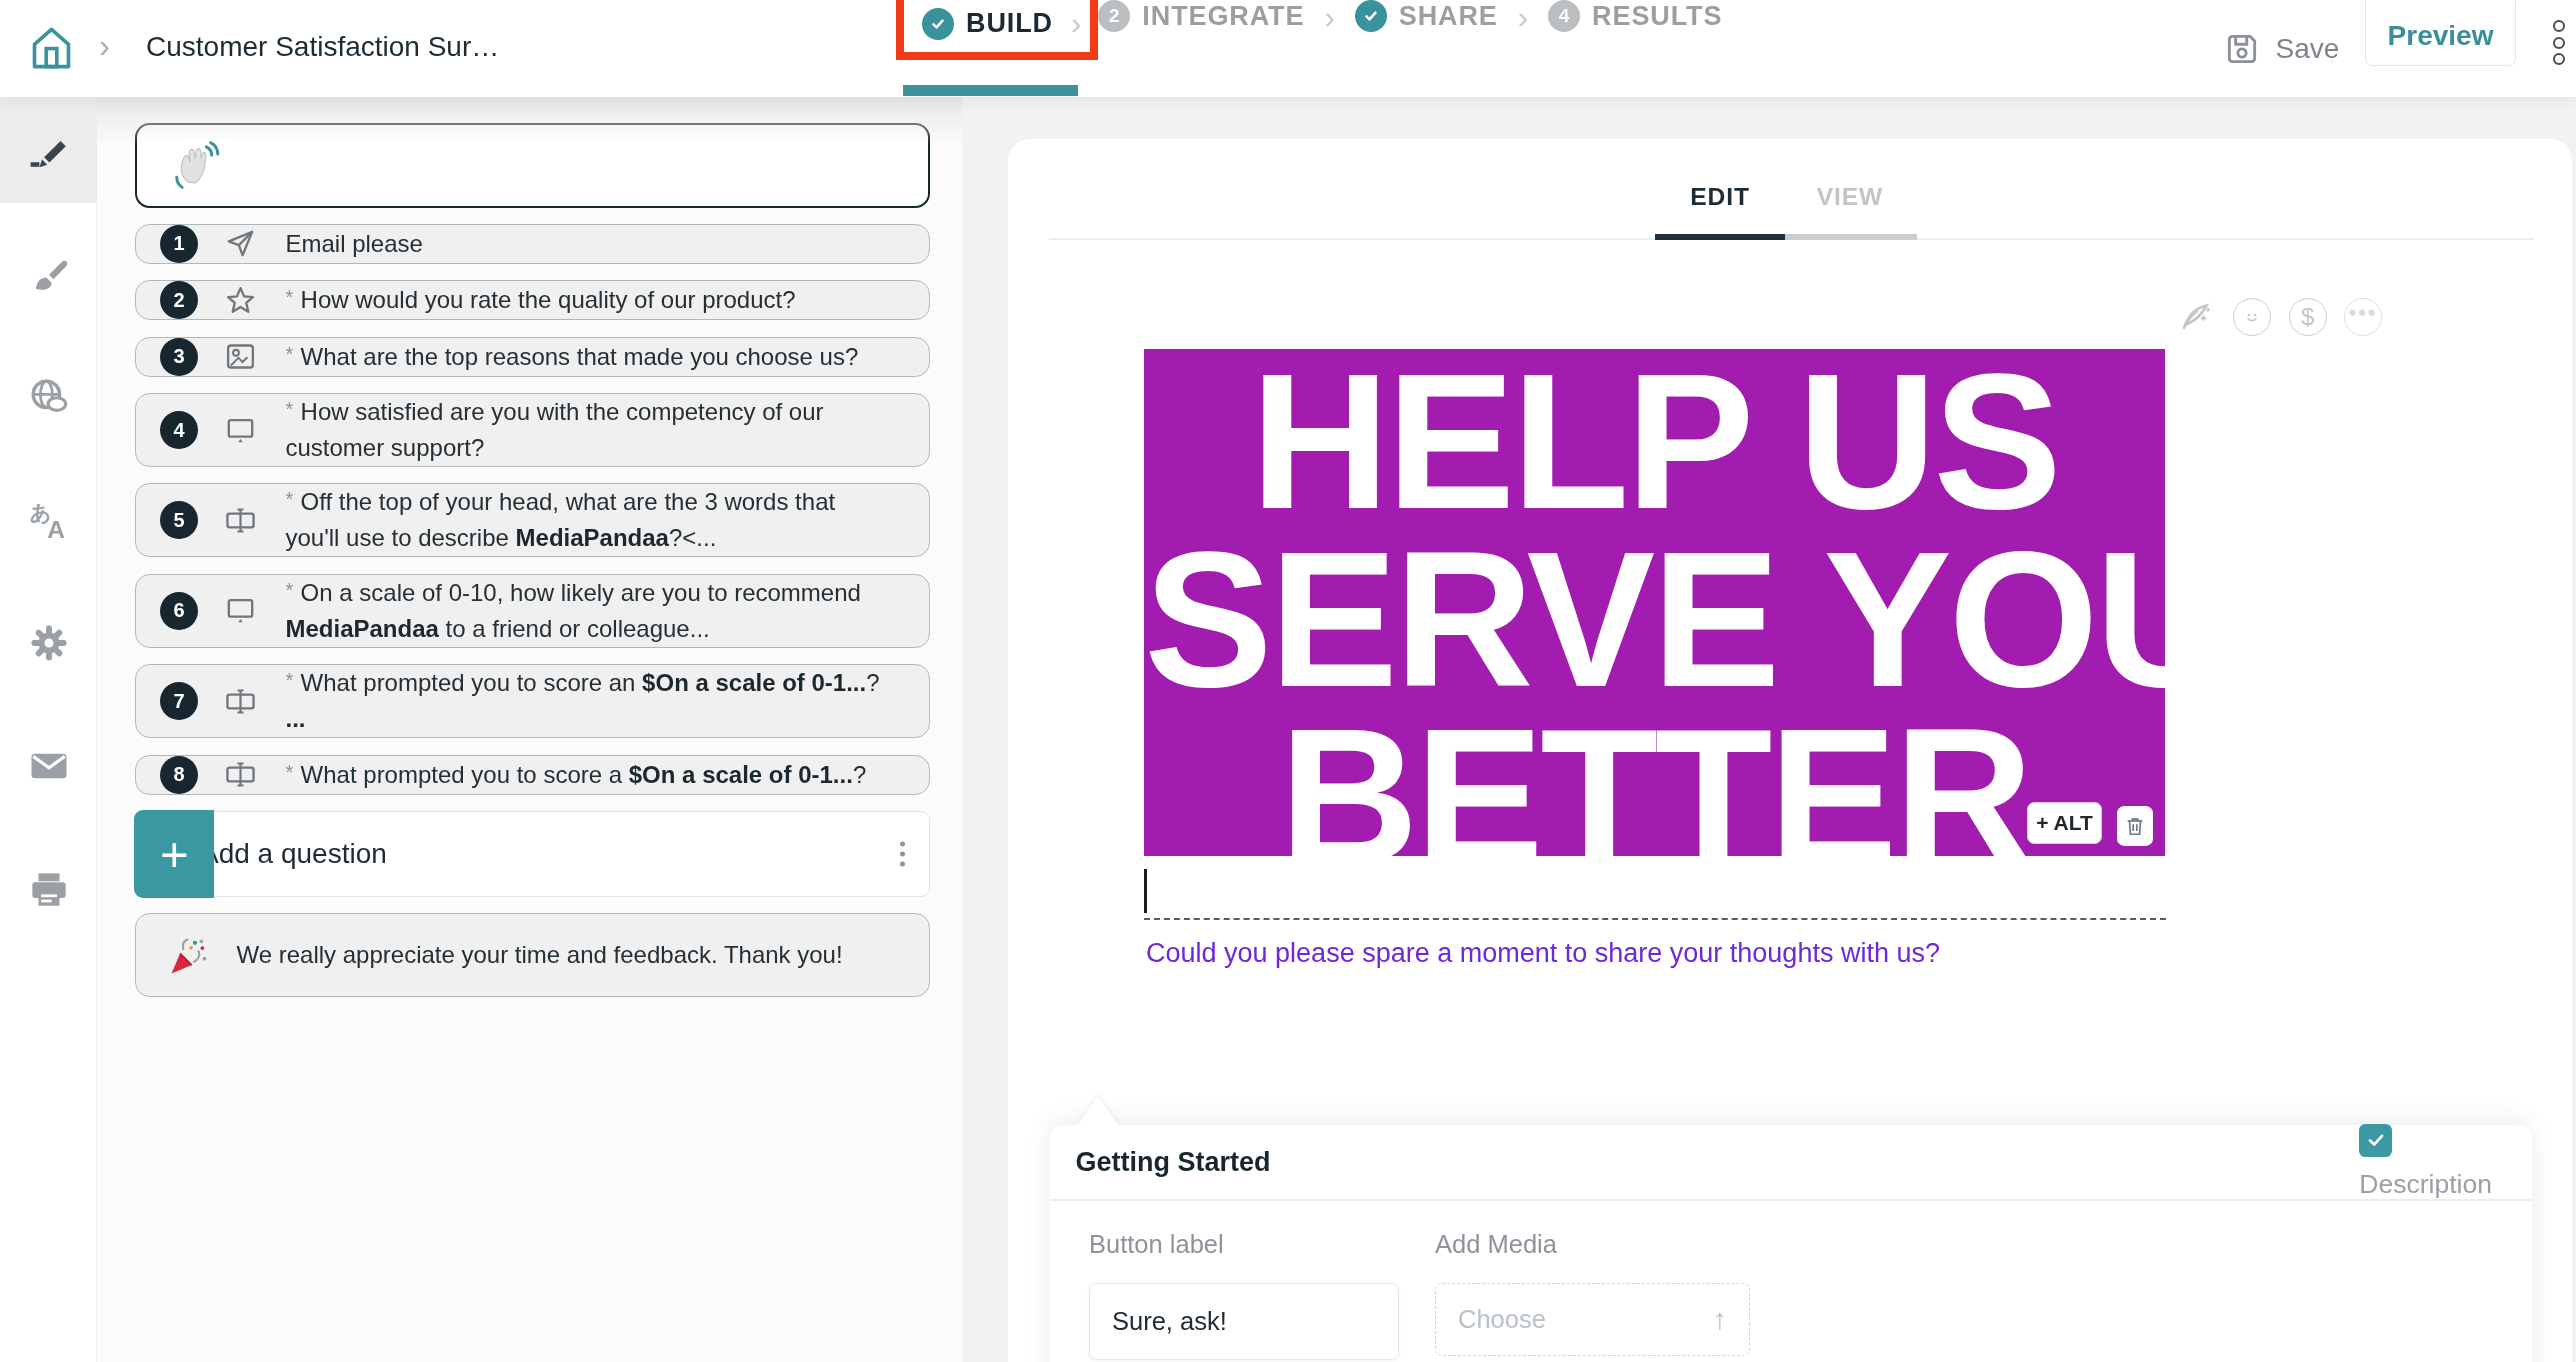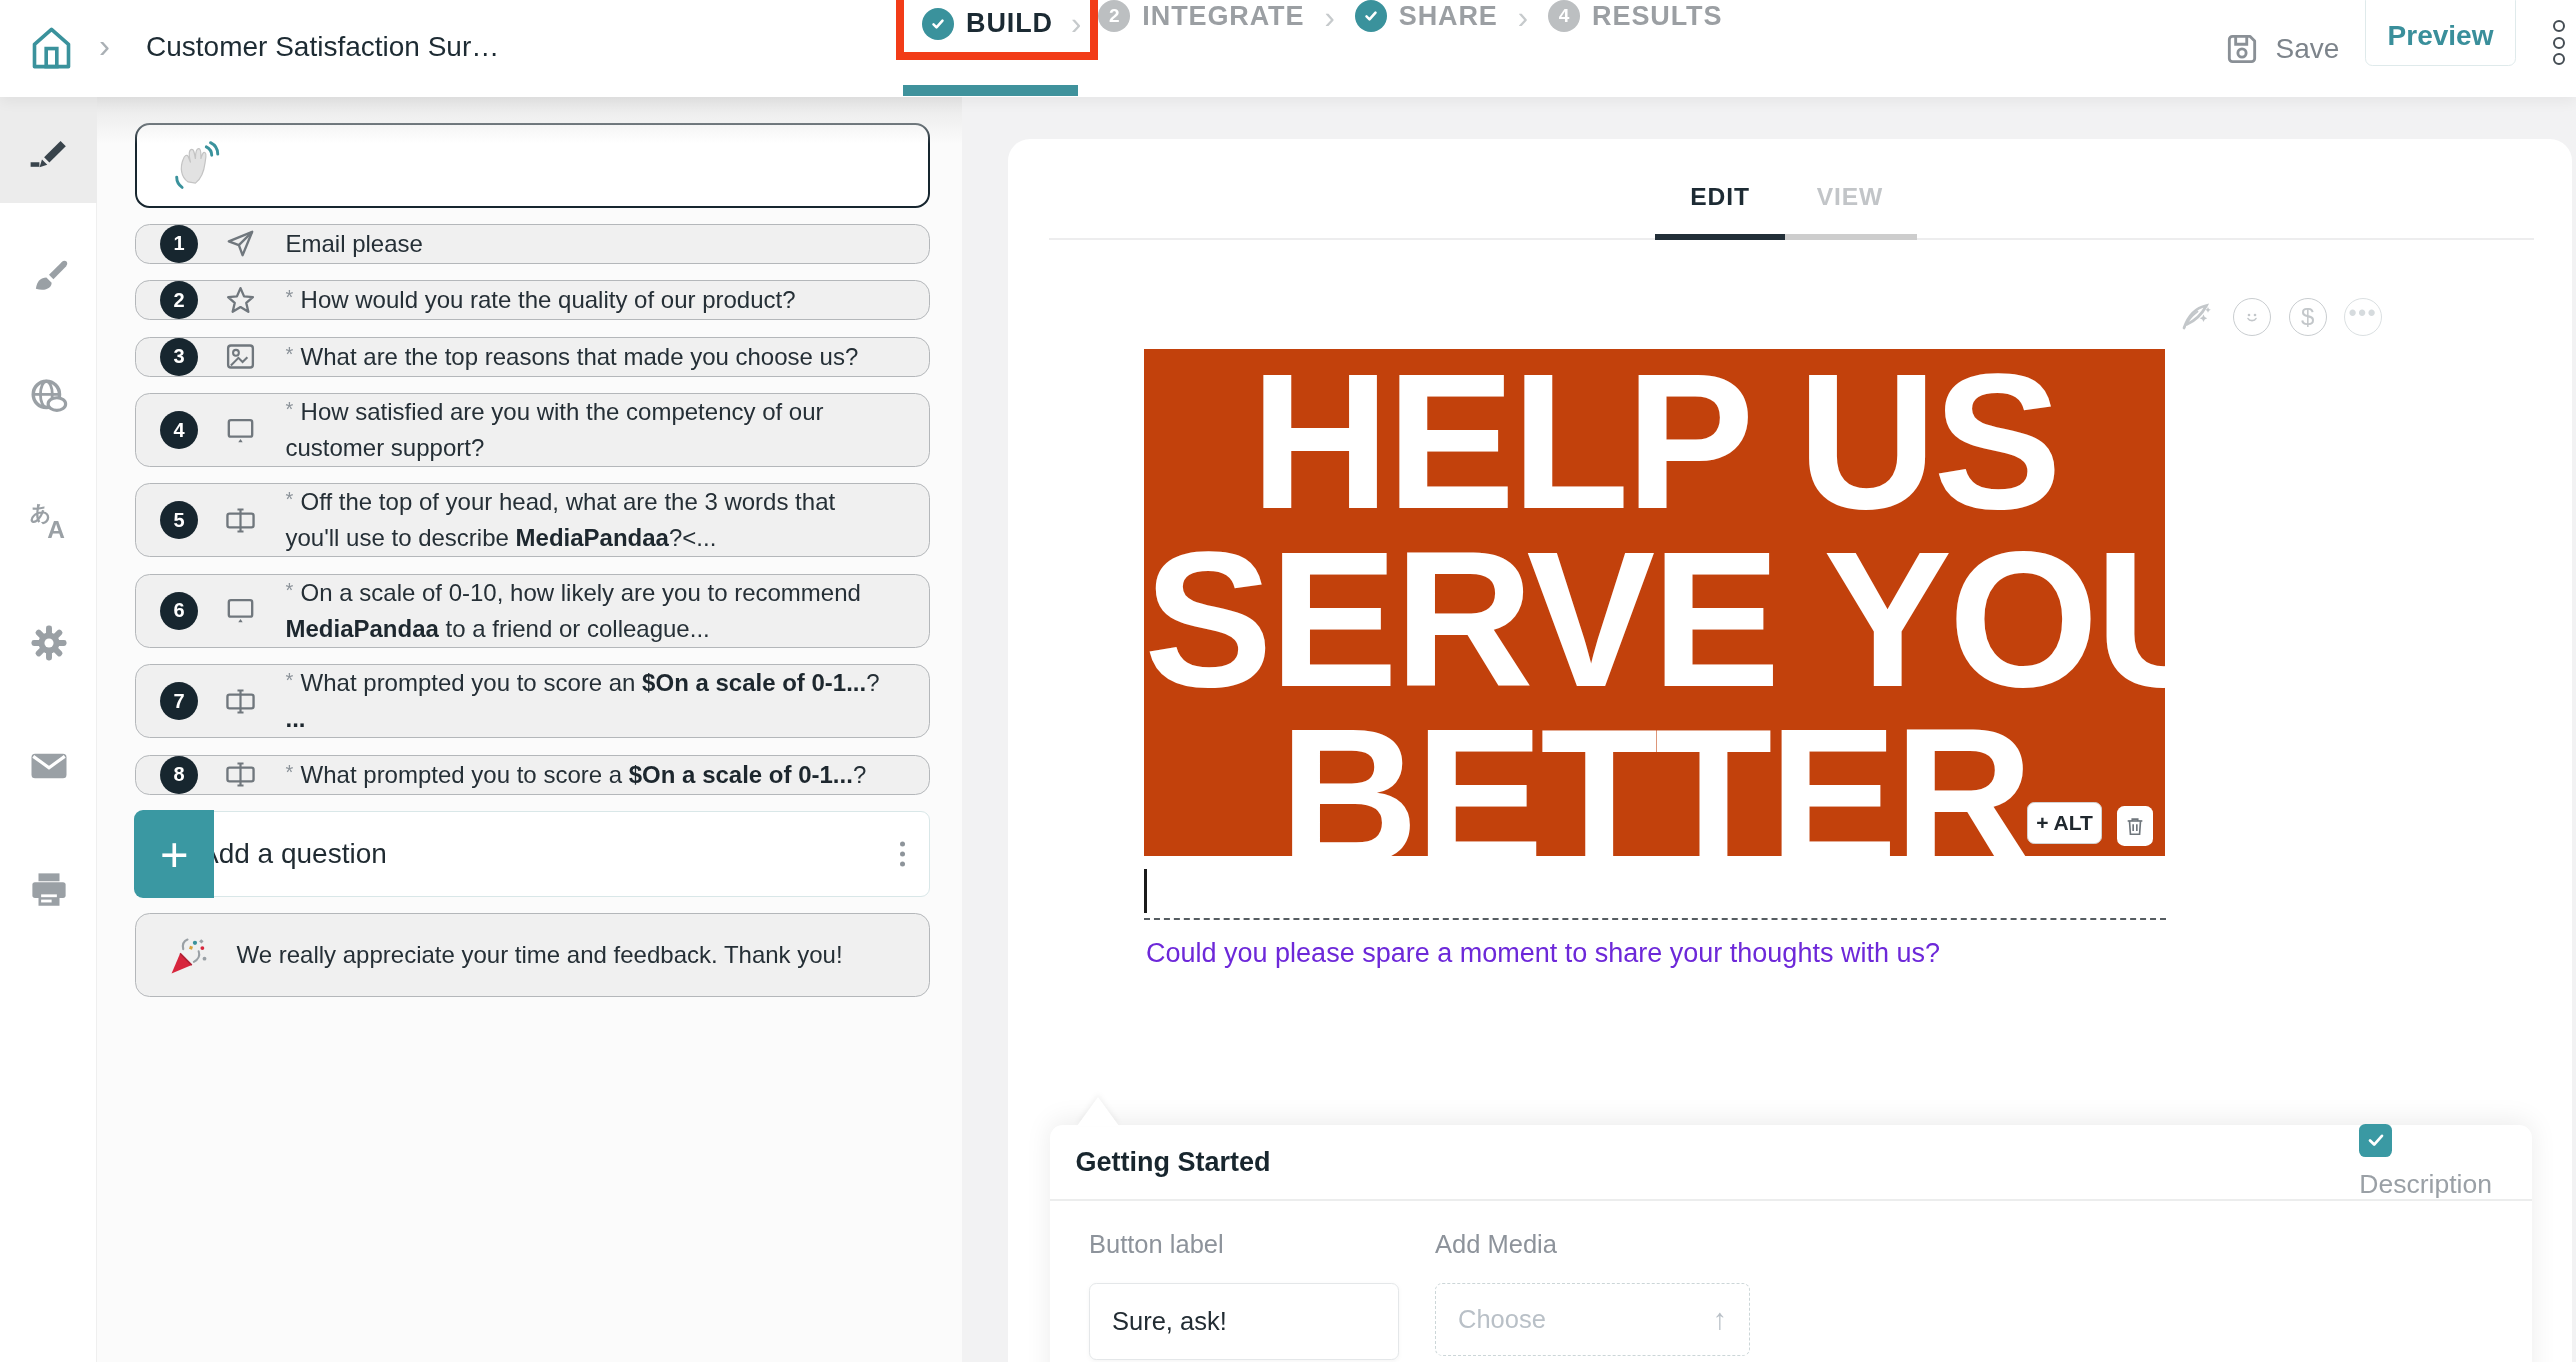--- a/index.html
+++ b/index.html
@@ -131,21 +131,21 @@
   .tool { width:38px; height:38px; color:#c3c7ca; cursor:pointer; }
   .tool.circled { border:1.8px solid #c9cdd0; border-radius:50%; display:flex; align-items:center; justify-content:center; }
   .tool.faint { border-color:#dbe0e2; color:#d6dbde; }
   .tool svg { width:36px; height:36px; }
   .tool.circled svg { width:24px; height:24px; }
   .tool .dollar { font-size:24px; font-weight:500; line-height:1; }
   .tool .dots { font-size:22px; font-weight:bold; letter-spacing:1.8px; line-height:0; margin-top:-7.3px; }
 
   .hero {
     position:absolute; left:136px; top:210px; width:1021px; height:507px;
-    background:#c2410c; overflow:hidden; cursor:pointer;
+    background:#a21caf; overflow:hidden; cursor:pointer;
   }
   .hero-text { margin-top:7.3px; text-align:center; white-space:nowrap;
     font-size:193px; font-weight:800; color:#fff; line-height:170px; letter-spacing:-3.6px; }
   .alt-btn {
     position:absolute; right:63px; bottom:12px; width:75px; height:42px;
     background:#fff; border:1.8px solid #d2d2d2; border-radius:7.3px;
     display:flex; align-items:center; justify-content:center;
     font-size:21px; font-weight:bold; color:#20282e; cursor:pointer; gap:3.6px;
   }
   .trash-btn {

